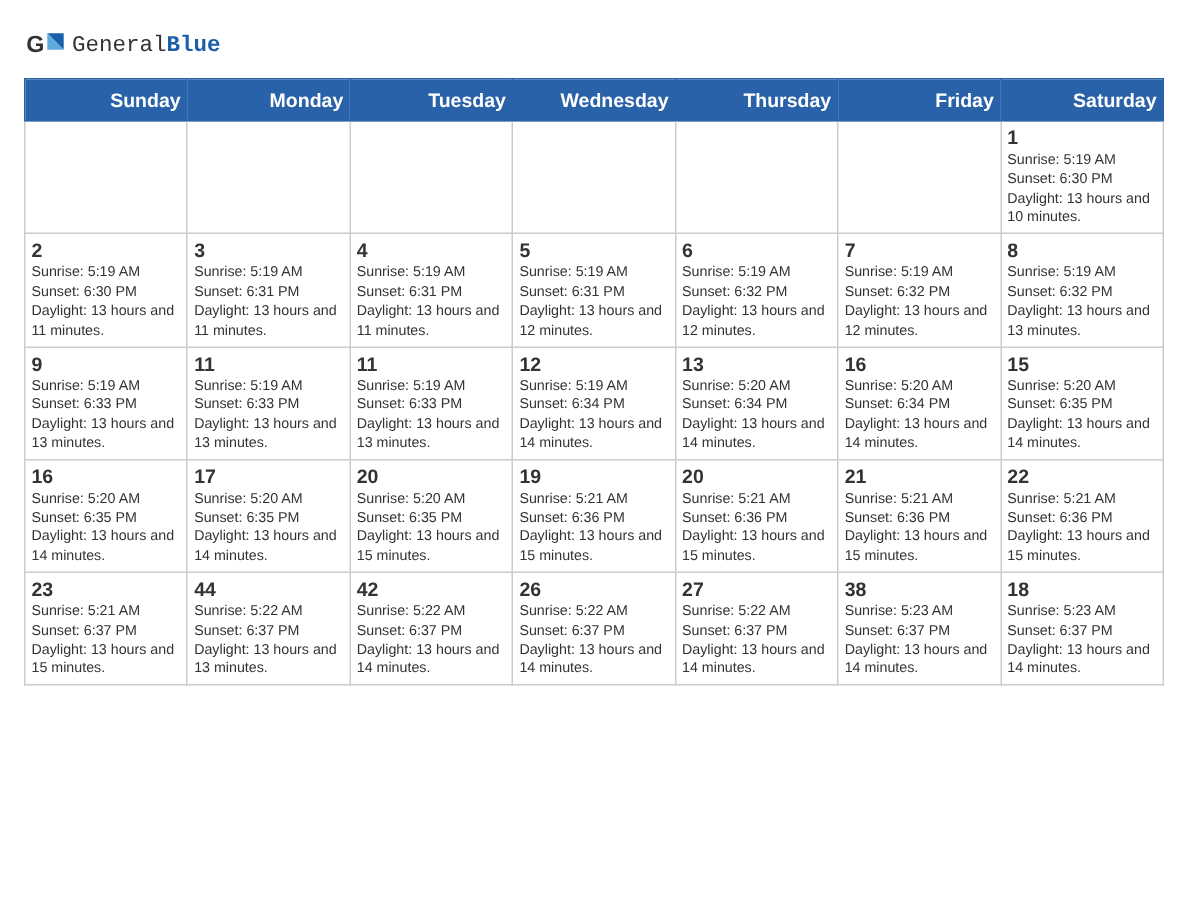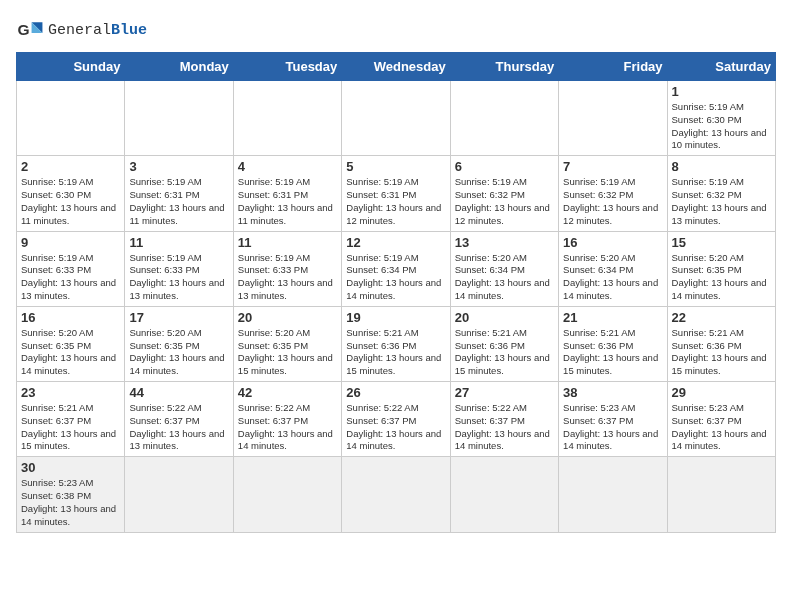--- a/index.html
+++ b/index.html
@@ -318,36 +318,21 @@
 and 14 minutes.</div>
         </td>
         <td>
           <span class="day-num">38</span>
           <div class="day-info">Sunrise: 5:23 AM
 Sunset: 6:37 PM
 Daylight: 13 hours
 and 14 minutes.</div>
         </td>
         <td>
-          <span class="day-num">29</span>
+          <span class="day-num">18</span>
           <div class="day-info">Sunrise: 5:23 AM
 Sunset: 6:37 PM
 Daylight: 13 hours
 and 14 minutes.</div>
         </td>
-      </tr>
-      <tr class="week-row last-row">
-        <td>
-          <span class="day-num">30</span>
-          <div class="day-info">Sunrise: 5:23 AM
-Sunset: 6:38 PM
-Daylight: 13 hours
-and 14 minutes.</div>
-        </td>
-        <td class="empty-cell"></td>
-        <td class="empty-cell"></td>
-        <td class="empty-cell"></td>
-        <td class="empty-cell"></td>
-        <td class="empty-cell"></td>
-        <td class="empty-cell"></td>
       </tr>
     </tbody>
 </table>
 
 </body></html>

